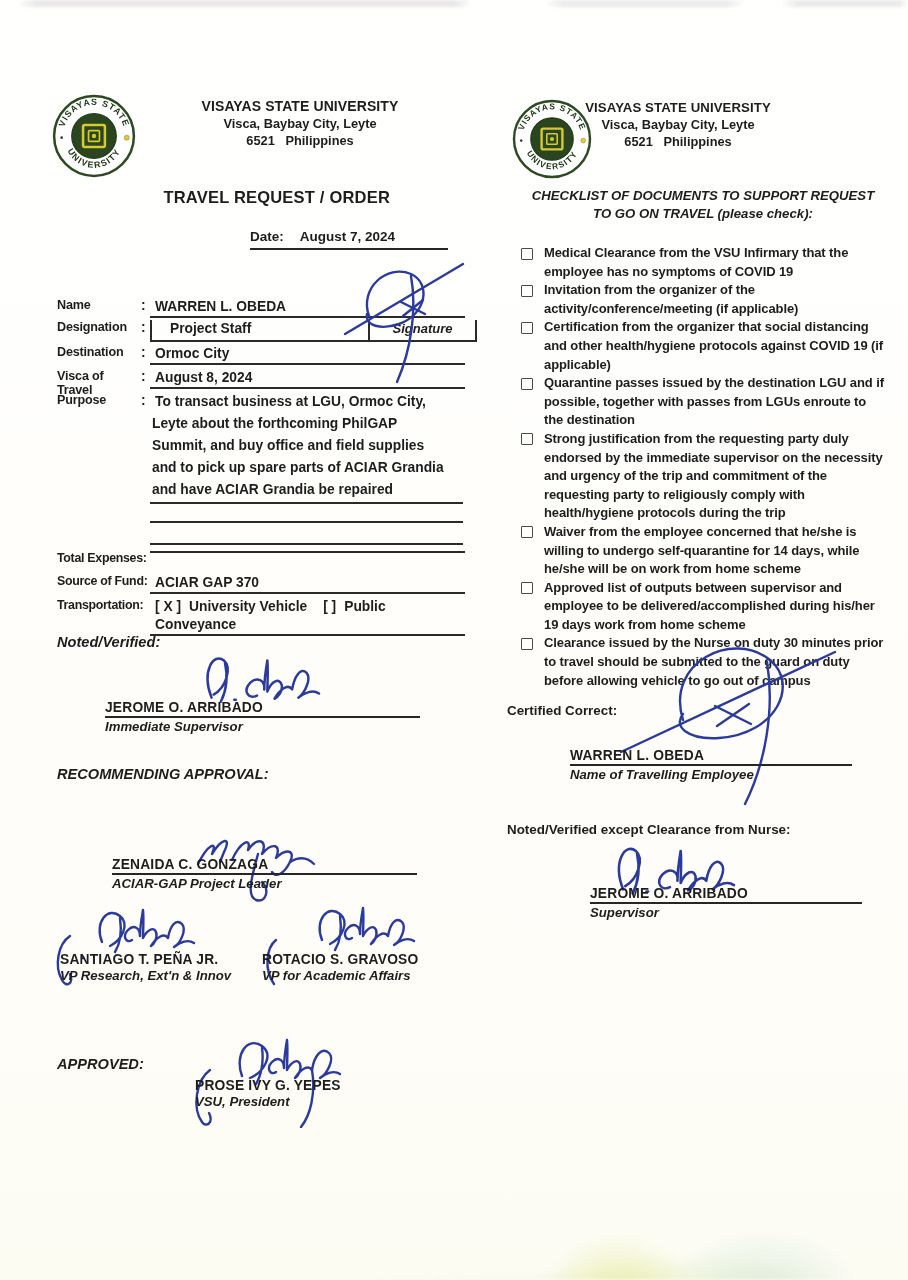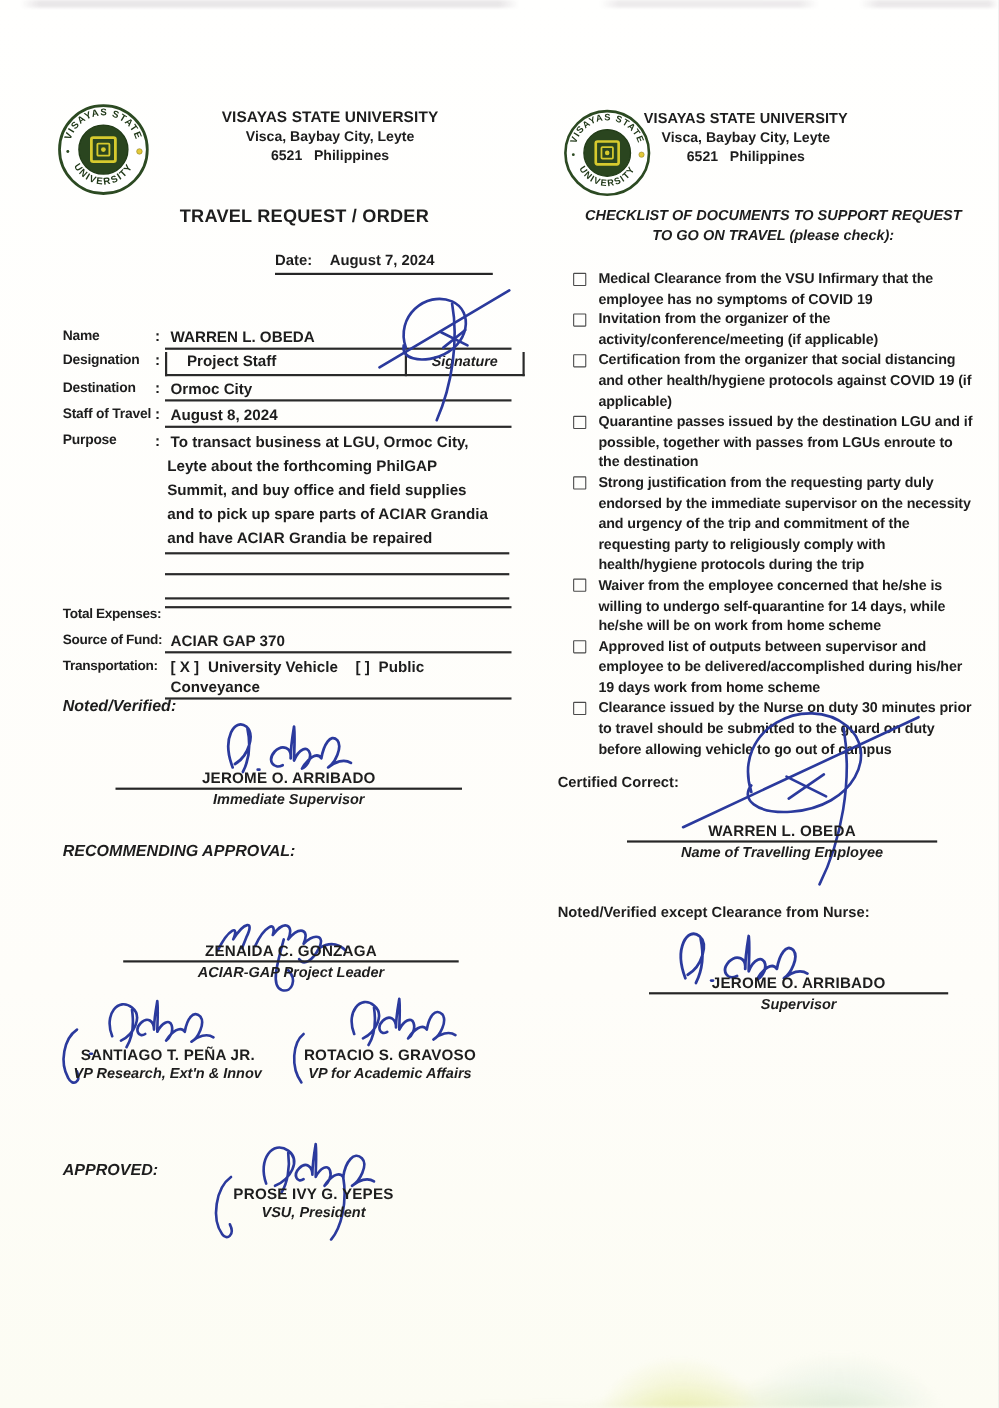--- a/index.html
+++ b/index.html
@@ -45,21 +45,21 @@
     padding-left:18px;line-height:18px;height:20px;}
   .cell2{flex:none;width:105px;border:2px solid #2a2a2a;border-top:none;border-left:none;
     text-align:center;font-style:italic;font-size:13px;line-height:18px;height:20px;}
   .pline{position:absolute;left:152px;width:312px;font-weight:bold;font-size:13.8px;}
   .uline{position:absolute;left:150px;width:313px;border-bottom:2px solid #2a2a2a;height:0;}
   .flabel2{width:93px;font-size:12.4px;flex:none;letter-spacing:-.3px;}
   .topt{margin-right:16px;}
   .tmark{margin-right:8px;}
   .heading{position:absolute;font-weight:bold;font-size:14.6px;font-style:italic;}
   .heading-sm{position:absolute;font-weight:bold;font-size:13.4px;}
-  .sigstack{position:absolute;text-align:center;}
+  .sigstack{position:absolute;}
   .signame{font-weight:bold;font-size:13.8px;letter-spacing:.2px;}
   .sigrule{border-top:2px solid #262626;margin-top:1px;}
   .sigtitle{font-weight:bold;font-style:italic;font-size:13.2px;margin-top:1px;}
   .sig{position:absolute;}
   .sig path{fill:none;stroke:#2b3a9d;stroke-width:2.4;stroke-linecap:round;stroke-linejoin:round;}
   
   .chk-title{position:absolute;left:505px;top:187px;width:396px;text-align:center;
     font-weight:bold;font-size:13.2px;line-height:17.5px;font-style:italic;}
   .chk-list{position:absolute;left:521px;top:244px;width:365px;}
   .chk-item{display:flex;align-items:flex-start;}
@@ -113,21 +113,21 @@
     <span class="fcolon">:</span>
     <span class="cell1">Project Staff</span>
     <span class="cell2">Signature</span>
   </div>
   <div class="frow" style="top:345px">
     <span class="flabel">Destination</span>
     <span class="fcolon">:</span>
     <span class="fval fval-line">Ormoc City</span>
   </div>
   <div class="frow" style="top:369px">
-    <span class="flabel">Staff of Travel</span>
+    <span class="flabel">Visca of Travel</span>
     <span class="fcolon">:</span>
     <span class="fval fval-line">August 8, 2024</span>
   </div>
   <div class="frow" style="top:393px">
     <span class="flabel">Purpose</span>
     <span class="fcolon">:</span>
     <span class="fval">To transact business at LGU, Ormoc City,</span>
   </div>
   <div class="pline" style="top:416px">Leyte about the forthcoming PhilGAP</div>
   <div class="pline" style="top:438px">Summit, and buy office and field supplies</div>

